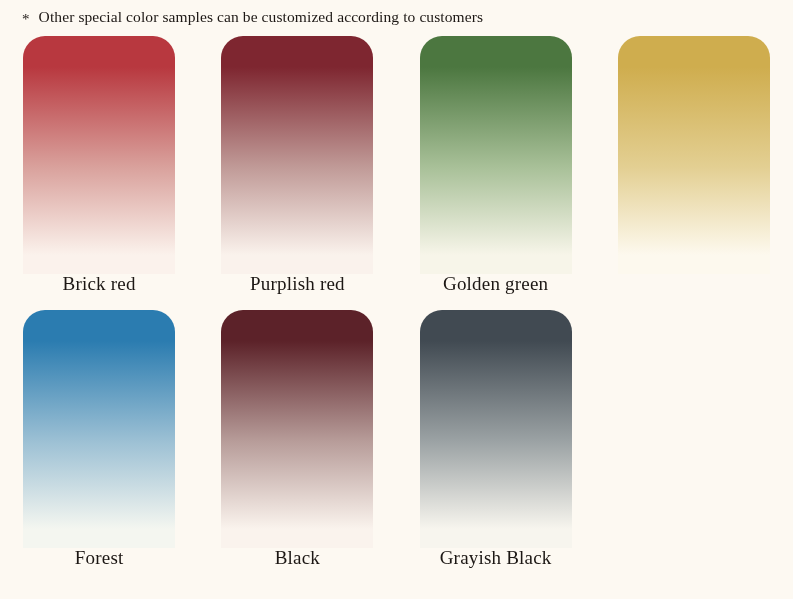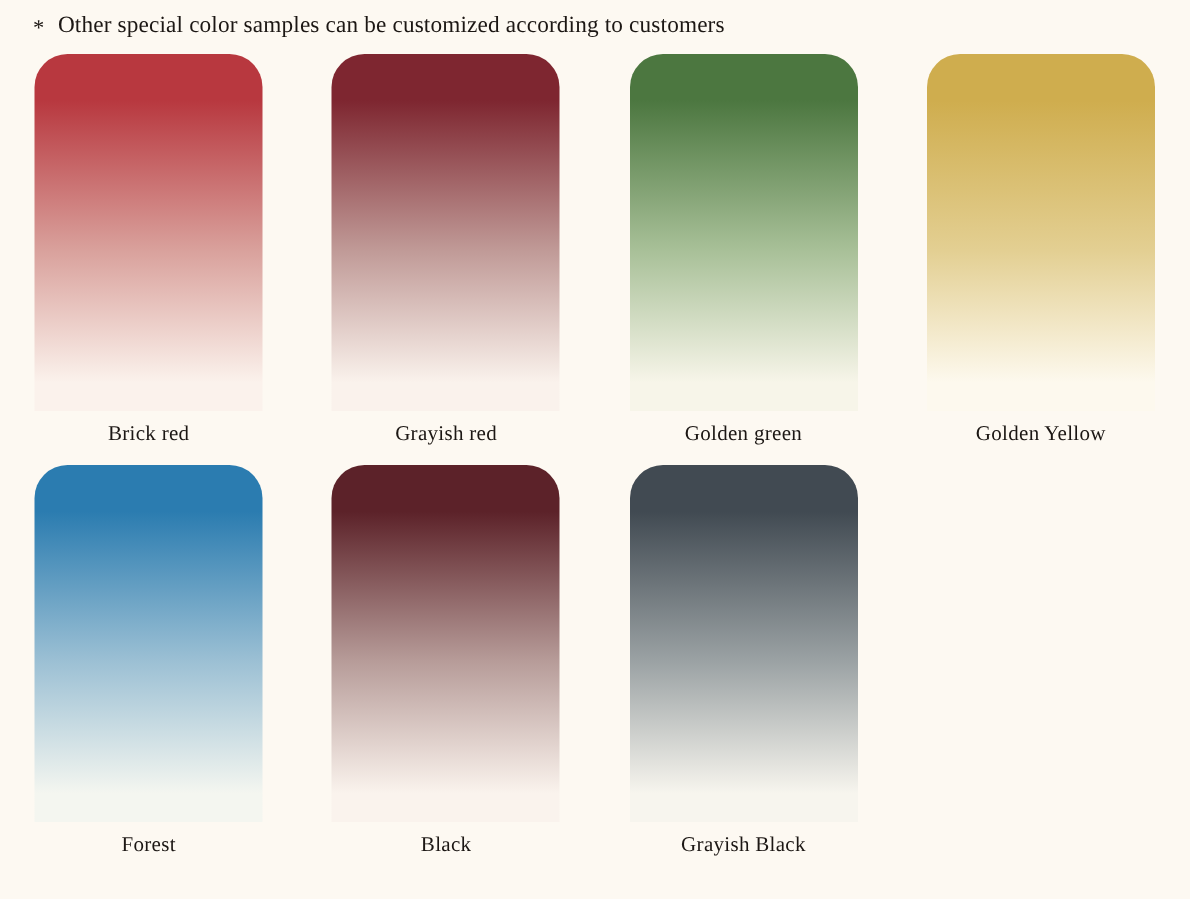--- a/index.html
+++ b/index.html
@@ -59,22 +59,21 @@
   }
 
   .swatch {
     width: 152px;
     height: 238px;
     border-radius: 22px 22px 0 0;
     position: relative;
   }
 
   .swatch-label {
-    margin-top: 8px;
-    font-size: 14px;
+    font-size: 19px;
     color: #1c1714;
     text-align: left;
     line-height: 1.1;
     letter-spacing: 0.2px;
     white-space: nowrap;
   }
 </style>
 </head>
 <body style="background: rgb(253, 249, 242);">
 
@@ -85,32 +84,31 @@
 
 <div class="grid">
 
   <div class="cell">
     <div class="swatch" style="background: linear-gradient(rgb(184, 56, 63) 0%, rgb(184, 56, 63) 13%, rgb(217, 161, 156) 55%, rgb(251, 242, 236) 92%, rgb(251, 242, 236) 100%);"></div>
     <div class="swatch-label">Brick red</div>
   </div>
 
   <div class="cell">
     <div class="swatch" style="background: linear-gradient(rgb(126, 38, 48) 0%, rgb(126, 38, 48) 13%, rgb(192, 154, 151) 55%, rgb(250, 242, 236) 92%, rgb(250, 242, 236) 100%);"></div>
-    <div class="swatch-label">Grayish red</div>
+    <div class="swatch-label">Purplish red</div>
   </div>
 
 
   <div class="cell">
     <div class="swatch" style="background: linear-gradient(rgb(76, 119, 64) 0%, rgb(76, 119, 64) 13%, rgb(168, 192, 152) 55%, rgb(247, 245, 233) 92%, rgb(247, 245, 233) 100%);"></div>
     <div class="swatch-label">Golden green</div>
   </div>
 
   <div class="cell">
     <div class="swatch" style="background: linear-gradient(rgb(207, 173, 78) 0%, rgb(207, 173, 78) 13%, rgb(227, 207, 146) 55%, rgb(253, 249, 238) 92%, rgb(253, 249, 238) 100%);"></div>
-    <div class="swatch-label">Golden Yellow</div>
   </div>
 
   <div class="cell">
     <div class="swatch" style="background: linear-gradient(rgb(43, 124, 176) 0%, rgb(43, 124, 176) 13%, rgb(156, 192, 212) 55%, rgb(244, 246, 240) 92%, rgb(244, 246, 240) 100%);"></div>
     <div class="swatch-label">Forest</div>
   </div>
 
   <div class="cell">
     <div class="swatch" style="background: linear-gradient(rgb(92, 34, 41) 0%, rgb(92, 34, 41) 13%, rgb(183, 156, 153) 55%, rgb(250, 243, 237) 92%, rgb(250, 243, 237) 100%);"></div>
     <div class="swatch-label">Black</div>

